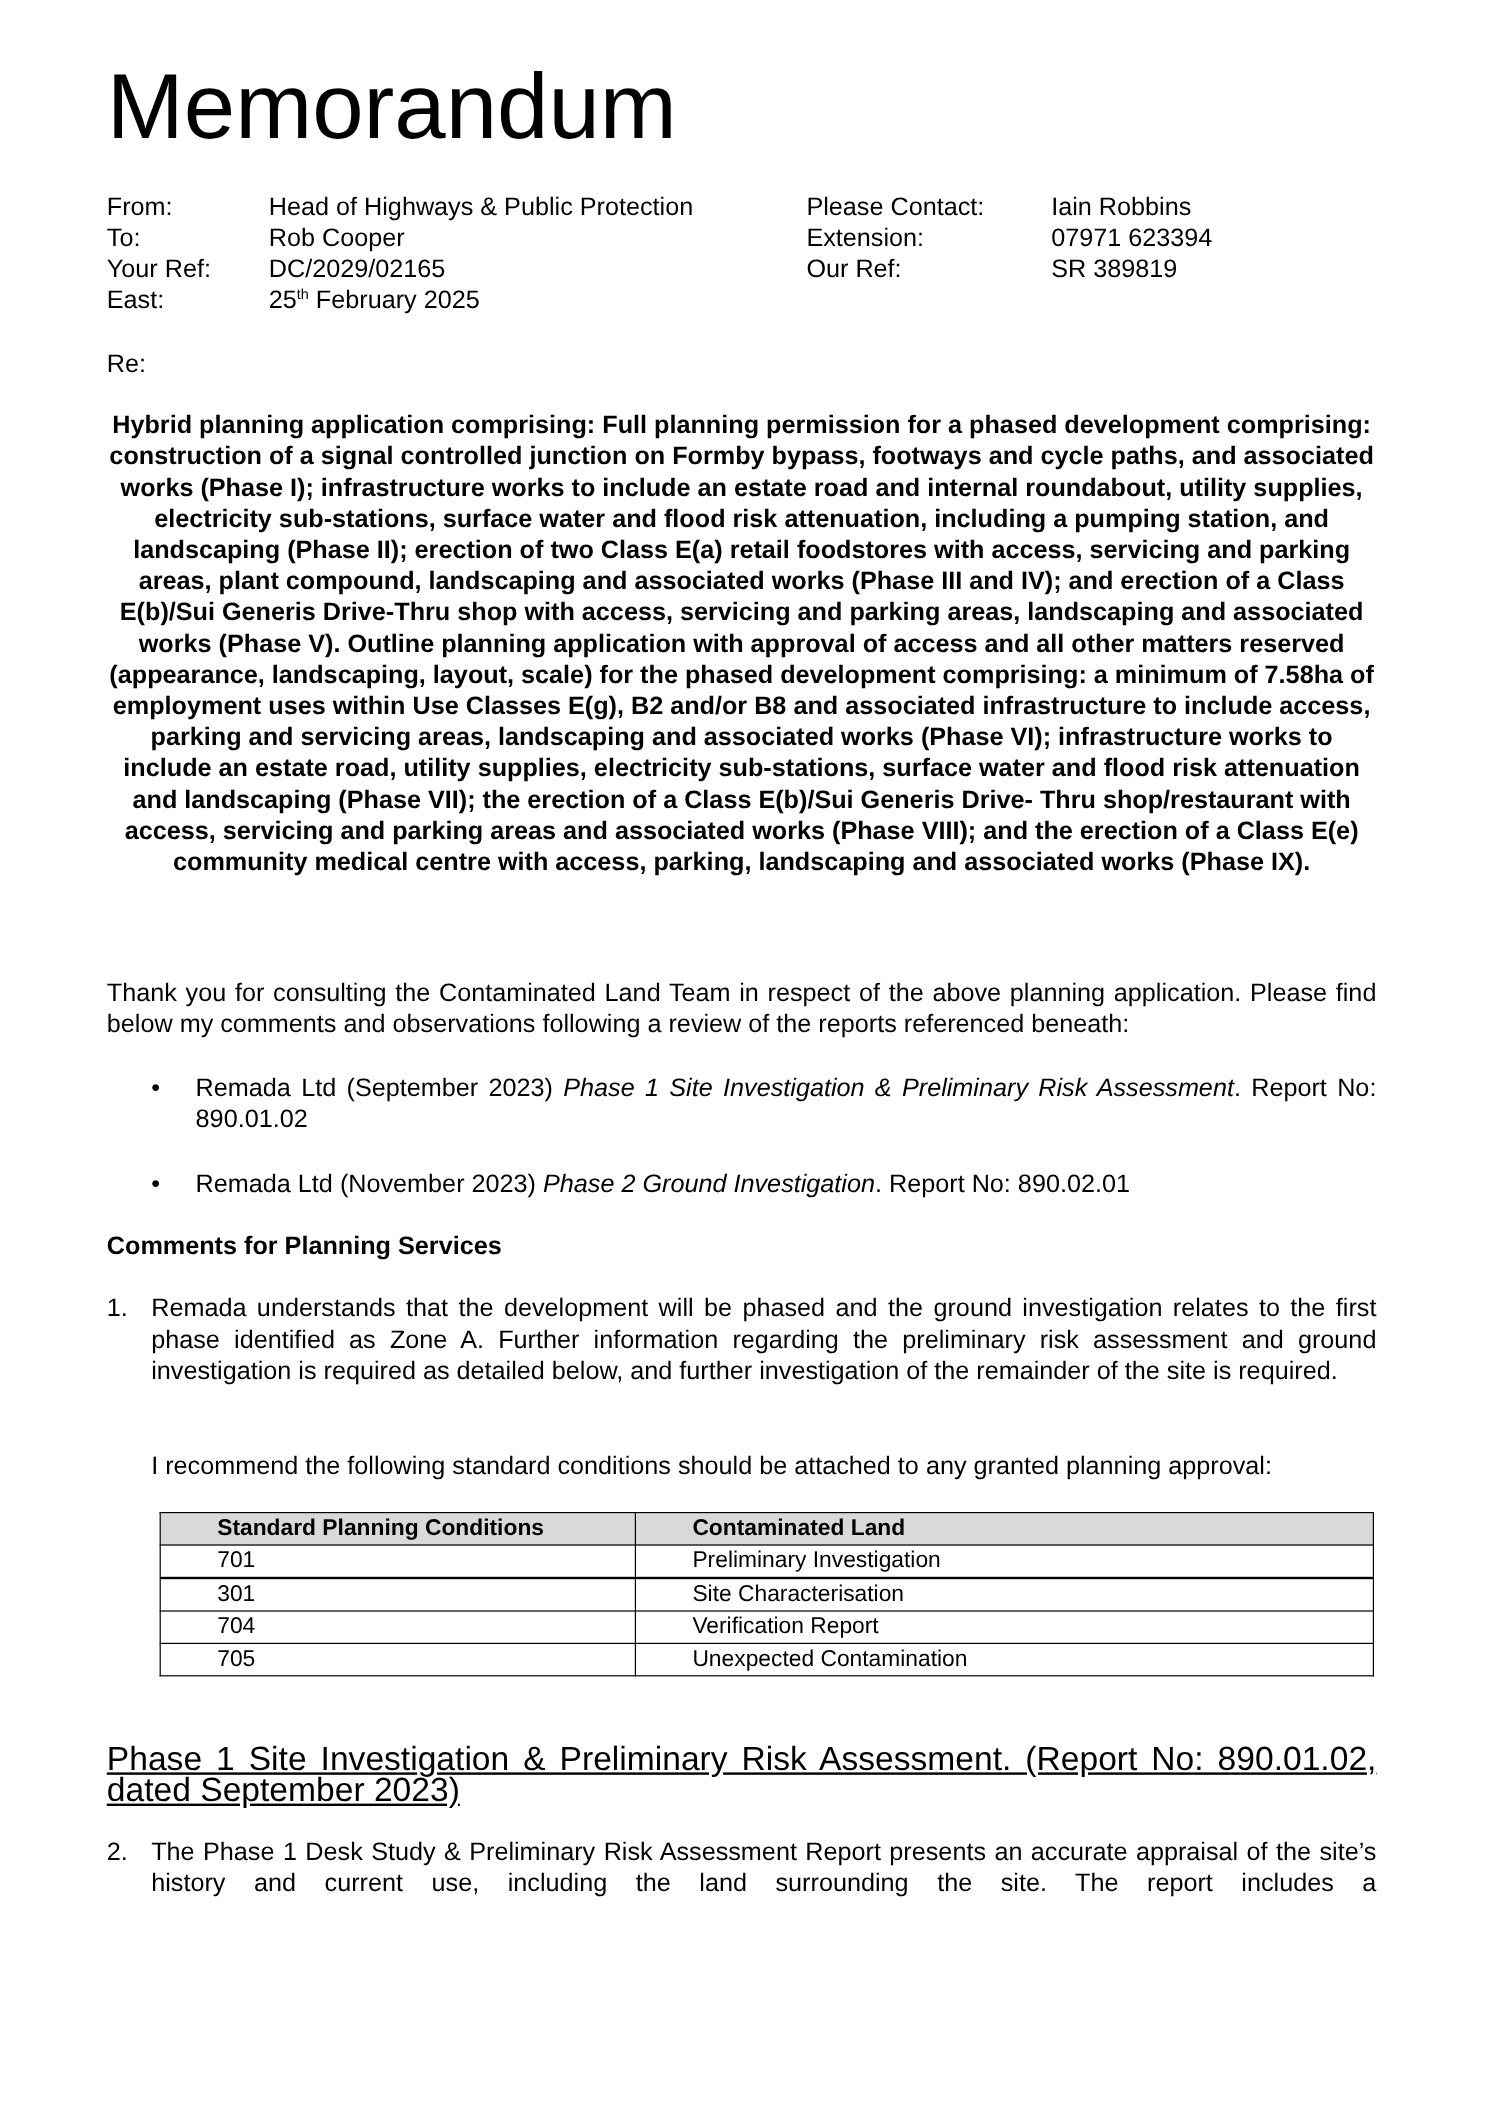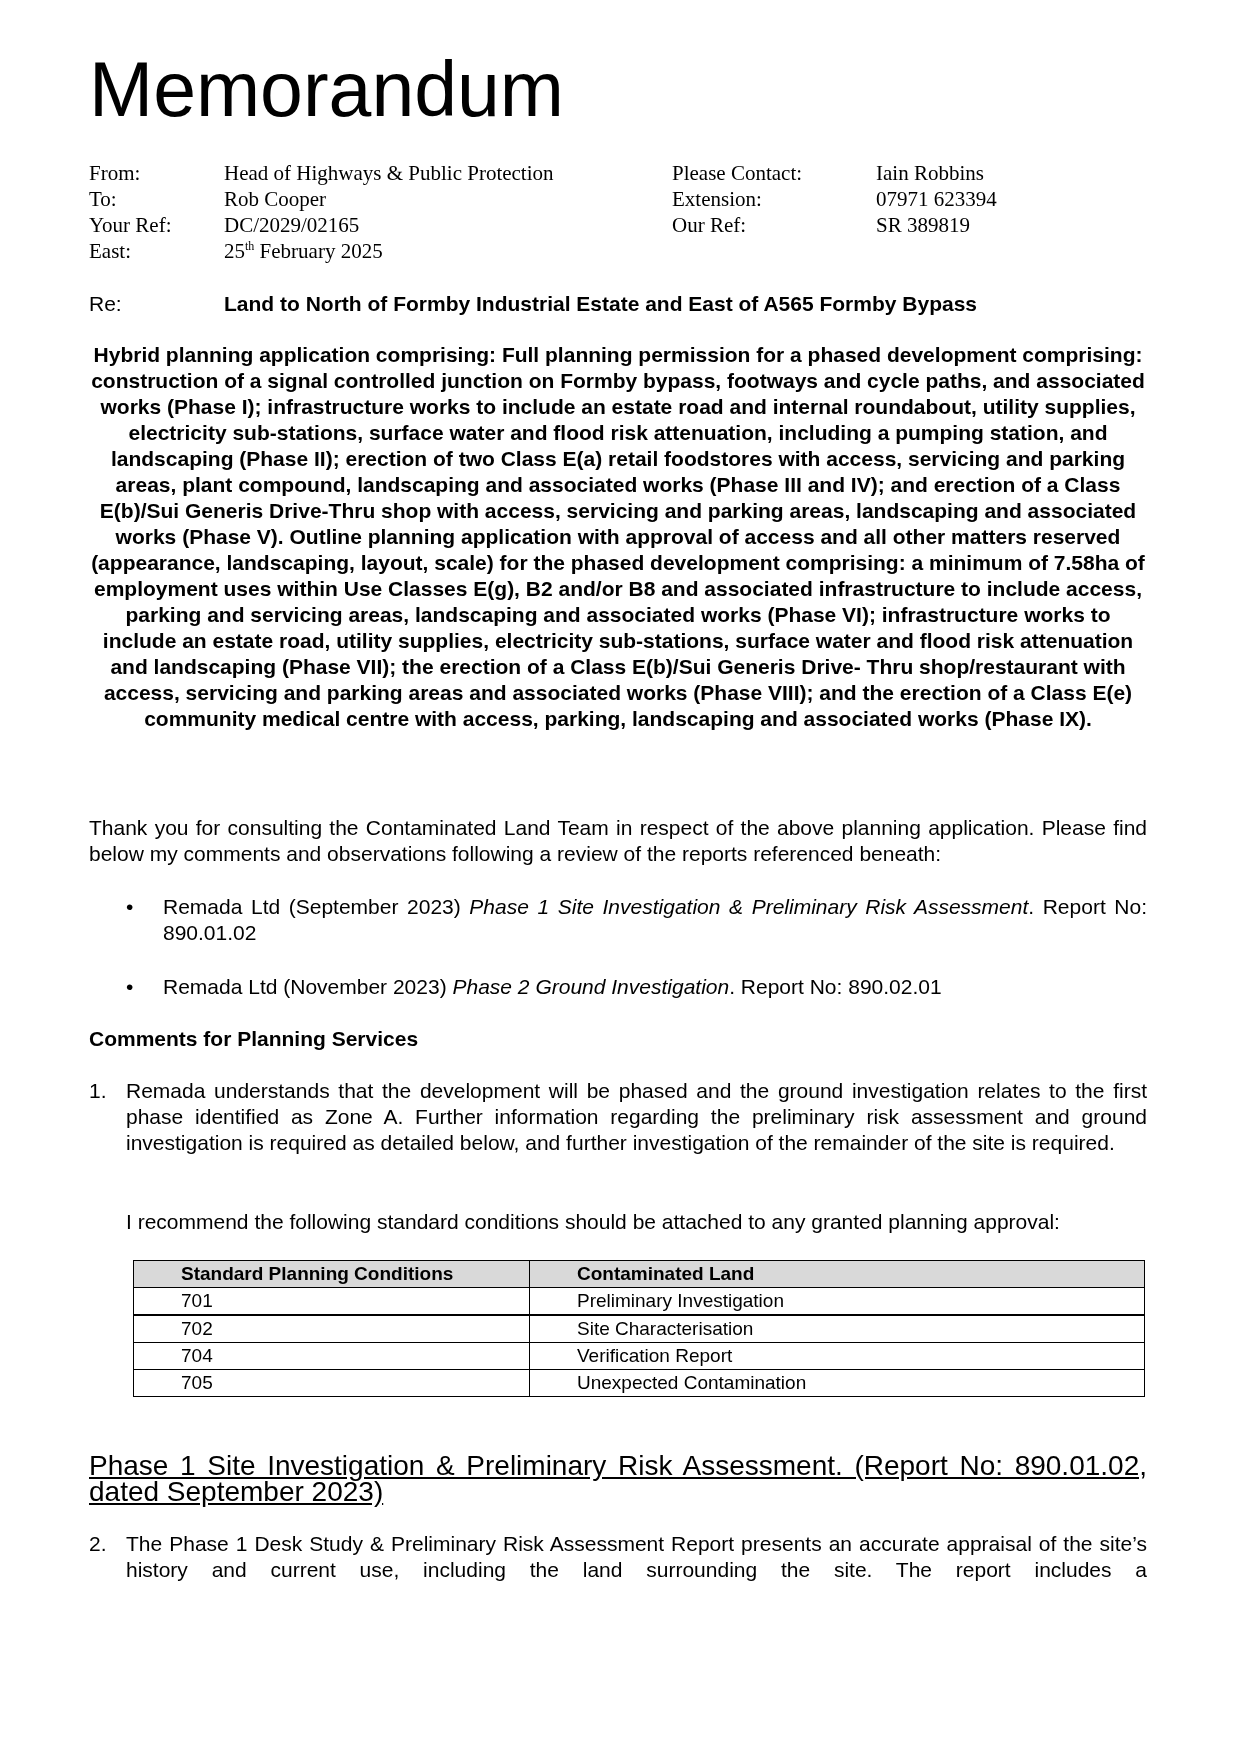--- a/index.html
+++ b/index.html
@@ -4,21 +4,21 @@
   <style>
     html, body { margin: 0; padding: 0; background: #ffffff; }
     body {
       width: 1241px; height: 1755px; position: relative; overflow: hidden;
       font-family: "Liberation Sans", sans-serif; color: #000;
     }
     .title {
       position: absolute; left: 89px; top: 44px;
       font-size: 77px; line-height: 90px; letter-spacing: 0px;
     }
-    .hdr { position: absolute; top: 160px; font-size: 21px; line-height: 26px; font-family: Liberation Serif, serif; }
+    .hdr { position: absolute; top: 160px; font-size: 21px; line-height: 26px; }
     .hdr .row { display: flex; height: 26px; }
     .hdr-left { left: 89px; }
     .hdr-left .lbl { width: 135px; }
     .hdr-right { left: 672px; }
     .hdr-right .lbl { width: 204px; }
     .re { position: absolute; left: 89px; top: 291px; font-size: 21px; line-height: 26px; display: flex; width: 1058px; }
     .re .lbl { width: 135px; }
     .re .val { font-weight: bold; }
     .desc {
       position: absolute; left: 89px; top: 342px; width: 1058px;
@@ -88,21 +88,20 @@
     <span>07971 623394</span>
   </div>
   <div class="row">
     <span class="lbl">Our Ref:</span>
     <span>SR 389819</span>
   </div>
 </div>
 
 <div class="re">
   <span class="lbl">Re:</span>
-  <span class="val">Land to North of Formby Industrial Estate and East of A565 Formby Bypass</span>
 </div>
 
 <div class="desc">Hybrid planning application comprising: Full planning permission for a phased development comprising: construction of a signal controlled junction on Formby bypass, footways and cycle paths, and associated works (Phase I); infrastructure works to include an estate road and internal roundabout, utility supplies, electricity sub-stations, surface water and flood risk attenuation, including a pumping station, and landscaping (Phase II); erection of two Class E(a) retail foodstores with access, servicing and parking areas, plant compound, landscaping and associated works (Phase III and IV); and erection of a Class E(b)/Sui Generis Drive-Thru shop with access, servicing and parking areas, landscaping and associated works (Phase V). Outline planning application with approval of access and all other matters reserved (appearance, landscaping, layout, scale) for the phased development comprising: a minimum of 7.58ha of employment uses within Use Classes E(g), B2 and/or B8 and associated infrastructure to include access, parking and servicing areas, landscaping and associated works (Phase VI); infrastructure works to include an estate road, utility supplies, electricity sub-stations, surface water and flood risk attenuation and landscaping (Phase VII); the erection of a Class E(b)/Sui Generis Drive- Thru shop/restaurant with access, servicing and parking areas and associated works (Phase VIII); and the erection of a Class E(e) community medical centre with access, parking, landscaping and associated works (Phase IX).</div>
 
 <div class="intro">Thank you for consulting the Contaminated Land Team in respect of the above planning application. Please find below my comments and observations following a review of the reports referenced beneath:</div>
 
 <div class="bullets">
   <div class="bullet">
     <span class="dot">•</span>
     <span class="txt"><span style="white-space:pre-wrap">Remada Ltd (September 2023) </span><i>Phase 1 Site Investigation &amp; Preliminary Risk Assessment</i><span>. Report No: 890.01.02</span></span>
@@ -128,21 +127,21 @@
       <th>Standard Planning Conditions</th>
       <th>Contaminated Land</th>
     </tr>
   </thead>
   <tbody>
     <tr>
       <td>701</td>
       <td>Preliminary Investigation</td>
     </tr>
     <tr class="thick">
-      <td>702</td>
+      <td>301</td>
       <td>Site Characterisation</td>
     </tr>
     <tr>
       <td>704</td>
       <td>Verification Report</td>
     </tr>
     <tr>
       <td>705</td>
       <td>Unexpected Contamination</td>
     </tr>

